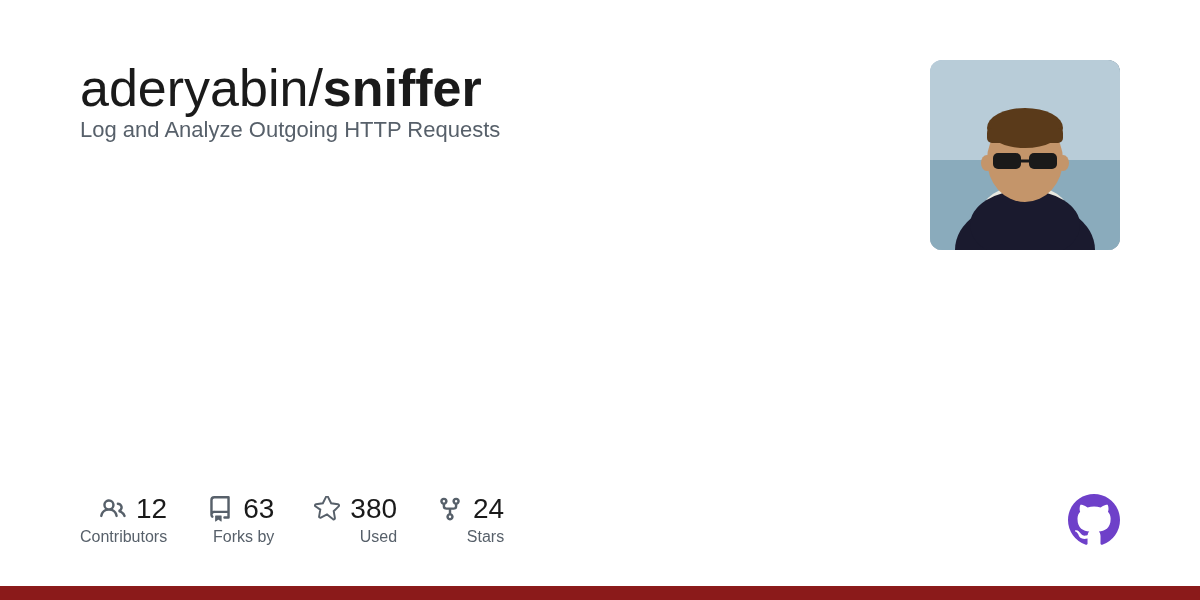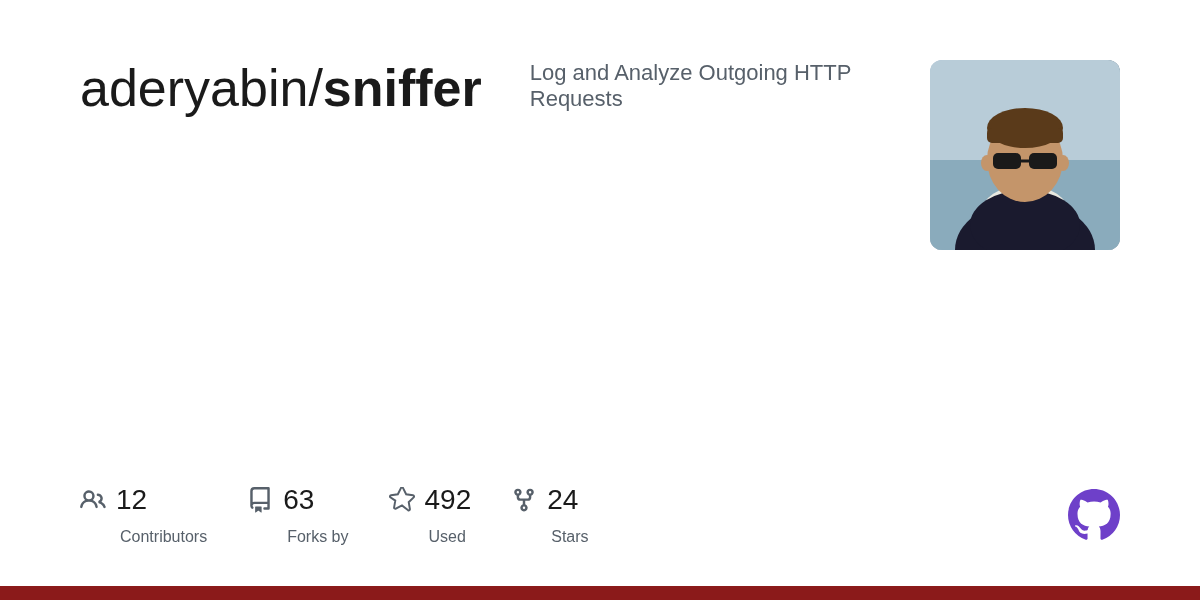--- a/index.html
+++ b/index.html
@@ -27,39 +27,38 @@
     }
 
     .repo-header {
       display: flex;
       justify-content: space-between;
       align-items: flex-start;
     }
 
     .repo-title-area {
       display: flex;
-      gap: 20px;
+      flex-direction: column;
     }
 
     .repo-title {
       font-size: 52px;
       font-weight: 400;
       color: #1a1a1a;
       line-height: 1.1;
     }
 
     .repo-title strong {
       font-weight: 700;
     }
 
     .repo-description {
       font-size: 22px;
       color: #57606a;
       font-weight: 400;
-      margin-left: 28px;
     }
 
     .avatar-container {
       width: 190px;
       height: 190px;
       border-radius: 12px;
       overflow: hidden;
       flex-shrink: 0;
     }
 
@@ -77,22 +76,22 @@
       display: flex;
       align-items: center;
       gap: 0;
       margin-top: auto;
       padding-top: 20px;
     }
 
     .stat-item {
       display: flex;
       flex-direction: column;
-      align-items: flex-start;
-      gap: 12px;
+      align-items: flex-end;
+      gap: 3px;
       padding: 0 40px 0 0;
       cursor: pointer;
     }
 
     .stat-item:first-child {
       padding-left: 0;
     }
 
     .stat-row {
       display: flex;
@@ -102,21 +101,20 @@
 
     .stat-number {
       font-size: 28px;
       font-weight: 500;
       color: #1a1a1a;
     }
 
     .stat-label {
       font-size: 16px;
       color: #57606a;
-      margin-left: 40px;
     }
 
     .stat-icon {
       display: flex;
       align-items: center;
       justify-content: center;
       color: #57606a;
     }
 
     .stat-icon svg {
@@ -215,21 +213,21 @@
       <span class="stat-label">Forks by</span>
     </div>
 
     <div class="stat-item">
       <div class="stat-row">
         <span class="stat-icon">
           <svg viewBox="0 0 16 16" fill="none" stroke="currentColor" stroke-width="1.2" xmlns="http://www.w3.org/2000/svg">
             <path d="M8 .25a.75.75 0 0 1 .673.418l1.882 3.815 4.21.612a.75.75 0 0 1 .416 1.279l-3.046 2.97.719 4.192a.751.751 0 0 1-1.088.791L8 11.347l-3.766 1.98a.75.75 0 0 1-1.088-.79l.72-4.194L.818 6.374a.75.75 0 0 1 .416-1.28l4.21-.611L7.327.668A.75.75 0 0 1 8 .25Z"></path>
           </svg>
         </span>
-        <span class="stat-number">492</span>
+        <span class="stat-number">380</span>
       </div>
       <span class="stat-label">Used</span>
     </div>
 
     <div class="stat-item">
       <div class="stat-row">
         <span class="stat-icon">
           <svg viewBox="0 0 16 16" fill="currentColor" xmlns="http://www.w3.org/2000/svg">
             <path d="M5 5.372v.878c0 .414.336.75.75.75h4.5a.75.75 0 0 0 .75-.75v-.878a2.25 2.25 0 1 1 1.5 0v.878a2.25 2.25 0 0 1-2.25 2.25h-1.5v2.128a2.251 2.251 0 1 1-1.5 0V8.5h-1.5A2.25 2.25 0 0 1 3.5 6.25v-.878a2.25 2.25 0 1 1 1.5 0ZM5 3.25a.75.75 0 1 0-1.5 0 .75.75 0 0 0 1.5 0Zm6.75.75a.75.75 0 1 0 0-1.5.75.75 0 0 0 0 1.5Zm-3 8.75a.75.75 0 1 0-1.5 0 .75.75 0 0 0 1.5 0Z"></path>
           </svg>

